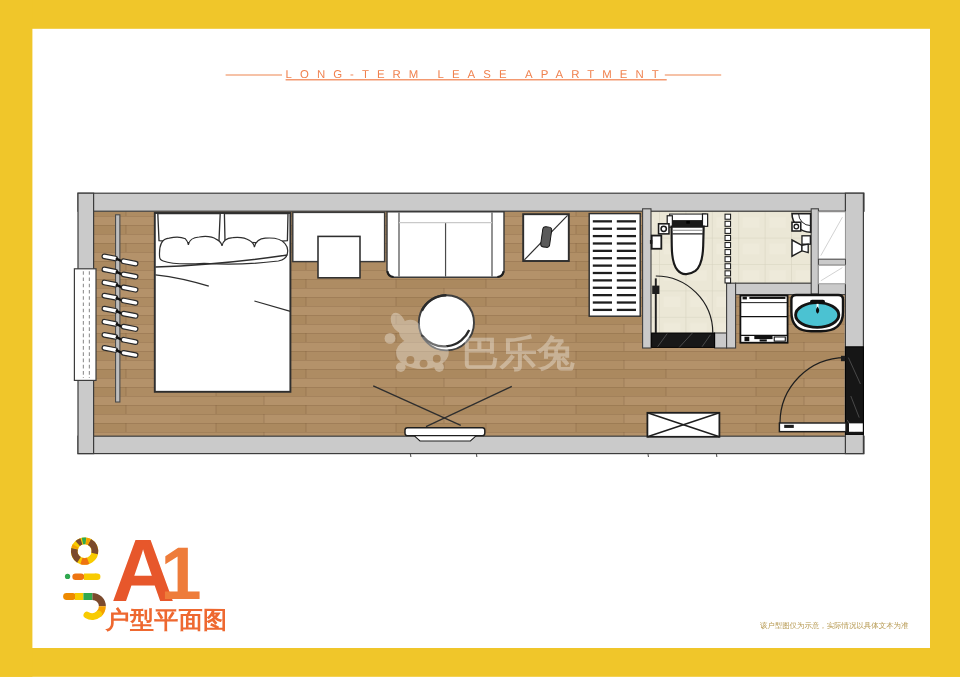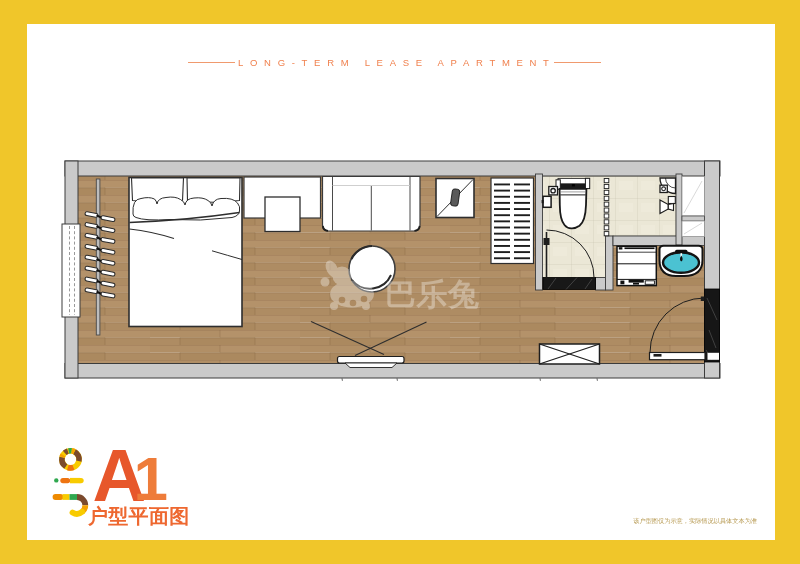--- a/index.html
+++ b/index.html
@@ -12,21 +12,21 @@
 <div class="abs" style="left:0;top:0;width:800px;height:24px;background:#F0C62A;"></div>
 
 <div class="abs" style="left:0;top:540px;width:800px;height:24px;background:#F0C62A;"></div>
 
 <div class="abs" style="left:0;top:0;width:27px;height:564px;background:#F0C62A;"></div>
 
 <div class="abs" style="left:775px;top:0;width:25px;height:564px;background:#F0C62A;"></div>
 
 <div class="abs" style="left:188px;top:62px;width:47px;height:1px;background:#F09A6E;"></div>
 
-<div class="abs" style="left:238px;top:57px;width:316px;text-align:center;font-size:9.5px;letter-spacing:6.7px;color:#F0814E;white-space:nowrap;">LONG-TERM LEASE APARTMENT</div>
+<div class="abs" style="left:238px;top:57px;width:316px;text-align:center;font-size:9.5px;letter-spacing:6.7px;color:#F0814E;white-space:nowrap;text-decoration:underline;">LONG-TERM LEASE APARTMENT</div>
 
 <div class="abs" style="left:554px;top:62px;width:47px;height:1px;background:#F09A6E;"></div>
 
 <svg class="abs" style="left:0;top:0;" width="800" height="564" viewBox="0 0 800 564">
 <defs>
   <pattern id="wood" width="150" height="15" patternUnits="userSpaceOnUse">
     <rect x="0" y="0" width="150" height="7.5" fill="#B18F66"></rect>
     <rect x="0" y="7.5" width="150" height="7.5" fill="#AE8C63"></rect>
     <rect x="70" y="0" width="80" height="7.5" fill="#B4926A"></rect>
     <rect x="30" y="7.5" width="75" height="7.5" fill="#AB895F"></rect>

